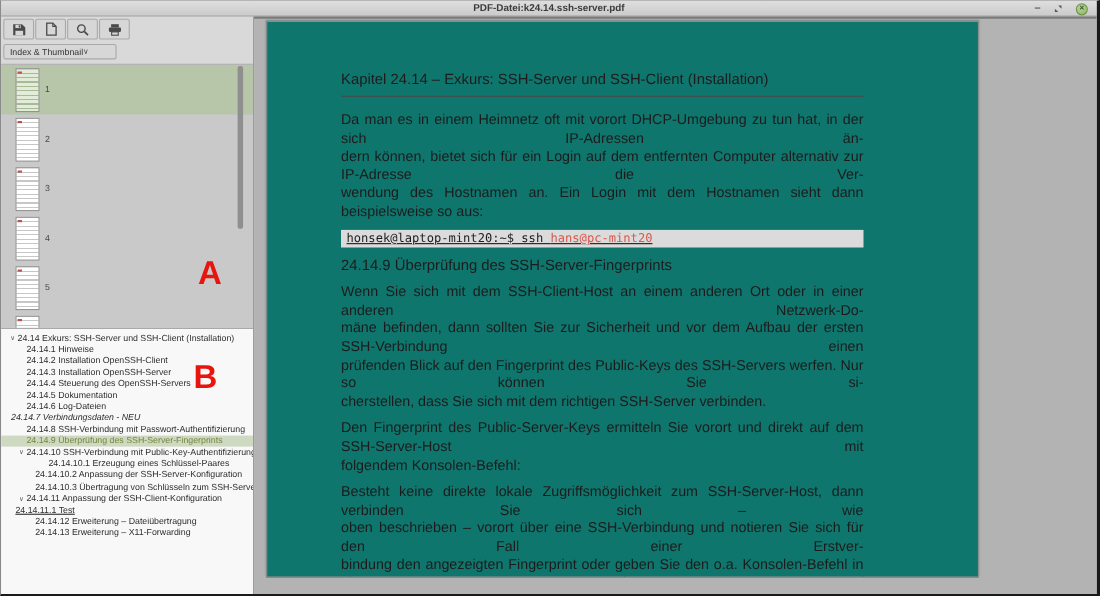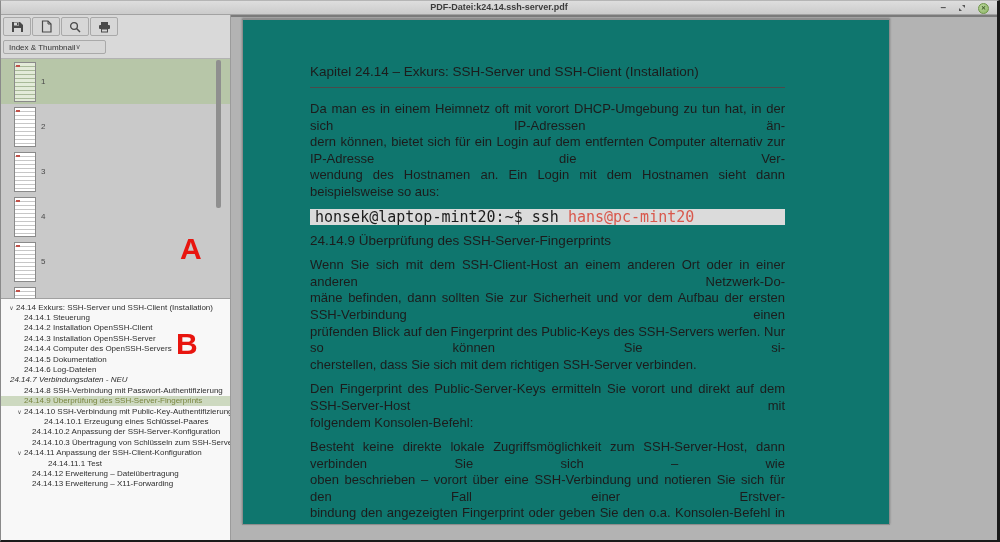--- a/index.html
+++ b/index.html
@@ -70,22 +70,22 @@
   }
   .page-content { padding:44px 104px 0 67px; font-size:13px; color:#1c1c1c; overflow:hidden; height:100%; }
   .doc-title { font-size:13.5px; margin-bottom:8px; white-space:nowrap; }
   .doc-rule { border-top:1px solid #4a4a4a; margin-bottom:13px; }
   .doc-para { margin:0 0 8px 0; line-height:16.6px; }
   .doc-line { text-align:justify; text-align-last:justify; hyphens:none; }
   .doc-line.last { text-align-last:left; }
   .doc-heading { font-size:13.5px; margin:4px 0 9px 0; white-space:nowrap; }
   .doc-code {
     background:#dbdbdb; padding:2px 5px; margin:0 0 8px 0;
-    font-family:"DejaVu Sans Mono", monospace; font-size:15px; line-height:12.6px;
-    white-space:pre; overflow:hidden;
+    font-family:"DejaVu Sans Mono", monospace; font-size:11px; line-height:12.6px;
+    white-space:pre; overflow:hidden;text-decoration:underline;
   }
   .code-red { color:#d9584c; }
   
   .annotation { position:absolute; color:#e8150f; font-weight:bold; font-size:30px; line-height:1; z-index:9; }
   #annotation-a { left:179px; top:233px; }
   #annotation-b { left:175px; top:328px; }
 </style>
 </head>
 <body>
 
@@ -176,33 +176,33 @@
       </div>
 
       <div class="tree-panel">
         <div id="outline-list">
             <div class="tree-row" style="padding-left: 6px;">
               <div class="tree-chevron">∨</div>
               <div class="tree-label">24.14 Exkurs: SSH-Server und SSH-Client (Installation)</div>
             </div>
             <div class="tree-row" style="padding-left: 14px;">
               <div class="tree-chevron"></div>
-              <div class="tree-label">24.14.1 Steuerung</div>
+              <div class="tree-label">24.14.1 Hinweise</div>
             </div>
             <div class="tree-row" style="padding-left: 14px;">
               <div class="tree-chevron"></div>
               <div class="tree-label">24.14.2 Installation OpenSSH-Client</div>
             </div>
             <div class="tree-row" style="padding-left: 14px;">
               <div class="tree-chevron"></div>
               <div class="tree-label">24.14.3 Installation OpenSSH-Server</div>
             </div>
             <div class="tree-row" style="padding-left: 14px;">
               <div class="tree-chevron"></div>
-              <div class="tree-label">24.14.4 Computer des OpenSSH-Servers</div>
+              <div class="tree-label">24.14.4 Steuerung des OpenSSH-Servers</div>
             </div>
             <div class="tree-row" style="padding-left: 14px;">
               <div class="tree-chevron"></div>
               <div class="tree-label">24.14.5 Dokumentation</div>
             </div>
             <div class="tree-row" style="padding-left: 14px;">
               <div class="tree-chevron"></div>
               <div class="tree-label">24.14.6 Log-Dateien</div>
             </div>
             <div class="tree-row" style=" font-style: italic;">
@@ -230,21 +230,21 @@
               <div class="tree-label">24.14.10.2 Anpassung der SSH-Server-Konfiguration</div>
             </div>
             <div class="tree-row" style="padding-left: 22px;">
               <div class="tree-chevron"></div>
               <div class="tree-label">24.14.10.3 Übertragung von Schlüsseln zum SSH-Server</div>
             </div>
             <div class="tree-row" style="padding-left: 14px;">
               <div class="tree-chevron">∨</div>
               <div class="tree-label">24.14.11 Anpassung der SSH-Client-Konfiguration</div>
             </div>
-            <div class="tree-row" style="padding-left: 38px;">
+            <div class="tree-row" style="padding-left: 4px; text-decoration: underline;">
               <div class="tree-chevron"></div>
               <div class="tree-label">24.14.11.1 Test</div>
             </div>
             <div class="tree-row" style="padding-left: 22px;">
               <div class="tree-chevron"></div>
               <div class="tree-label">24.14.12 Erweiterung – Dateiübertragung</div>
             </div>
             <div class="tree-row" style="padding-left: 22px;">
               <div class="tree-chevron"></div>
               <div class="tree-label">24.14.13 Erweiterung – X11-Forwarding</div>

